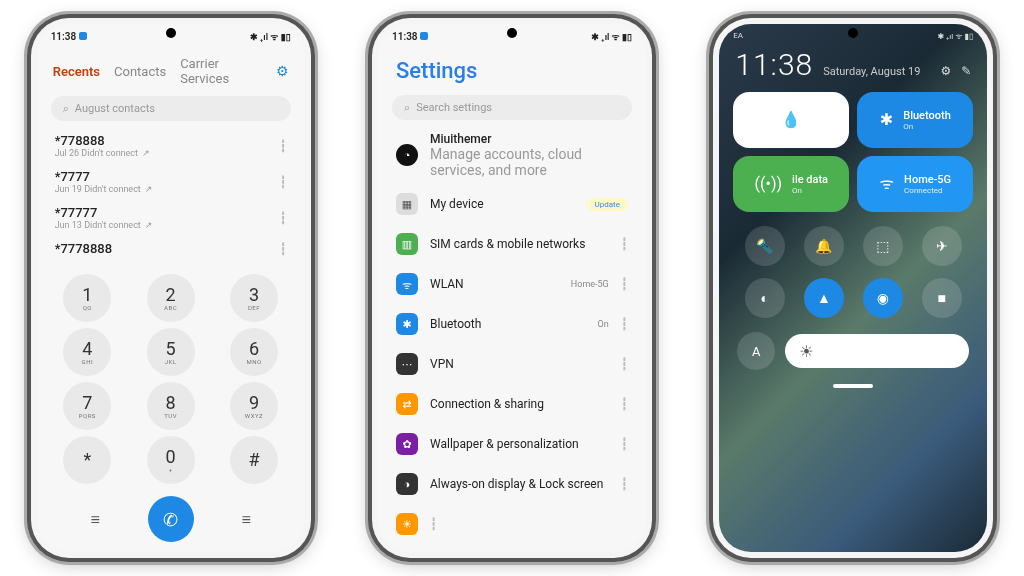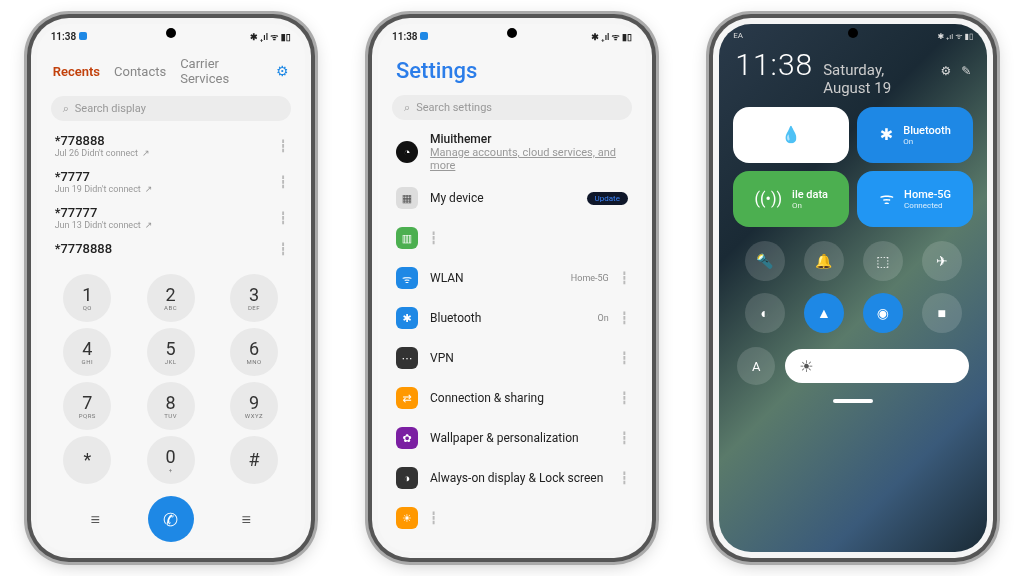--- a/index.html
+++ b/index.html
@@ -31,31 +31,31 @@
   .call-btn { width:46px;height:46px;border-radius:50%;background:#1e88e5;display:flex;align-items:center;justify-content:center;color:#fff;font-size:18px;}
   .bot-ic { font-size:16px;color:#555;}
 
   
   .settings-title { font-size:22px; font-weight:500; color:#2b7de9; padding:10px 18px 6px;}
   .setting-list { flex:1; overflow:hidden; }
   .srow { display:flex; align-items:center; gap:12px; padding:9px 18px; font-size:12px; color:#222; }
   .srow.tall{padding:6px 18px;}
   .sicon { width:22px;height:22px;border-radius:6px;display:flex;align-items:center;justify-content:center;font-size:11px;color:#fff;flex-shrink:0;}
   .srow .txt { flex:1; }
-  .srow .sub { font-size:11px;color:#999;text-decoration:underline;}
+  .srow .sub { font-size:14px;color:#999;}
   .srow .right { font-size:9px;color:#888;}
-  .badge-upd { background:#0f172a;color:#3b82f6;font-size:8px;padding:2px 8px;border-radius:10px;}
+  .badge-upd { background:#fef9c3;color:#3b82f6;font-size:8px;padding:2px 8px;border-radius:10px;}
   .chev { color:#bbb;font-size:12px;}
 
   
   .cc-screen { background: linear-gradient(135deg,#2a3a4a 0%,#1a2a35 30%,#5a7a6a 55%,#3a5a7a 80%,#1a2a35 100%); }
   .cc-top { color:#ddd;font-size:8px;padding:6px 14px 0;display:flex;justify-content:space-between;align-items:center;}
   .cc-time { display:flex;align-items:baseline;gap:10px;padding:6px 16px 10px;color:#fff;}
   .cc-time .t { font-size:30px; font-weight:300; letter-spacing:1px;}
-  .cc-time .d { font-size:15px; color:#ccc;}
+  .cc-time .d { font-size:11px; color:#ccc;}
   .cc-time .ic { margin-left:auto;display:flex;gap:10px;color:#ddd;font-size:12px;}
   .tiles { display:grid; grid-template-columns:1fr 1fr; gap:8px; padding:0 14px;}
   .tile { border-radius:16px; padding:10px 12px; height:56px; display:flex; flex-direction:column; justify-content:center; color:#fff;}
   .tile .tl { font-size:11px; font-weight:500;}
   .tile .ts { font-size:8px; opacity:.85;}
   .tile.white { background:#fff; }
   .tile.blue  { background:#1e88e5; }
   .tile.green { background:#4caf50; }
   .tile.blue2 { background:#2196f3; }
   .tile .ticon { font-size:16px; margin-bottom:2px;}
@@ -80,21 +80,21 @@
     </div>
     <div class="tabs">
       <span class="active">Recents</span>
       <span>Contacts</span>
       <span>Carrier Services</span>
       <span class="spacer"></span>
       <span class="gear">⚙</span>
     </div>
     <div class="search">
       <span>⌕</span>
-      <span>Search display</span>
+      <span>August contacts</span>
     </div>
     <div class="call-list">
       <div class="call-row">
         <div>
             <div class="call-num">*778888</div>
             <div class="call-sub">
               <span>Jul 26 Didn't connect</span>
               <span>↗</span>
             </div>
           </div>
@@ -205,20 +205,21 @@
             <div class="sub">Manage accounts, cloud services, and more</div>
           </div>
       </div>
       <div class="srow">
         <div class="sicon" style="background:#ddd;color:#555">▦</div>
         <div class="txt">My device</div>
         <span class="badge-upd">Update</span>
       </div>
       <div class="srow">
         <div class="sicon" style="background:#4caf50">▥</div>
+        <div class="txt">SIM cards &amp; mobile networks</div>
           <span class="chev">┇</span>
       </div>
       <div class="srow">
         <div class="sicon" style="background:#1e88e5">ᯤ</div>
         <div class="txt">WLAN</div>
           <span class="right">Home-5G</span>
           <span class="chev">┇</span>
       </div>
       <div class="srow">
         <div class="sicon" style="background:#1e88e5">✱</div>

